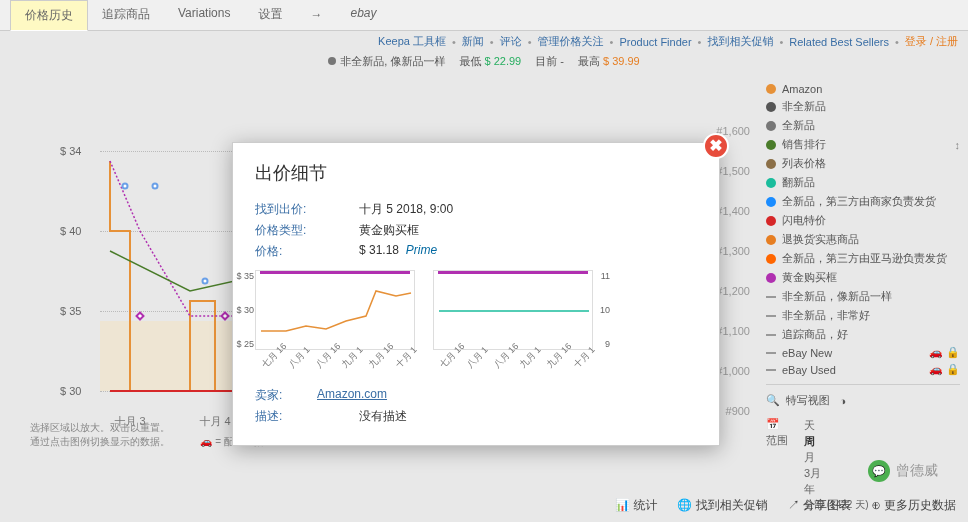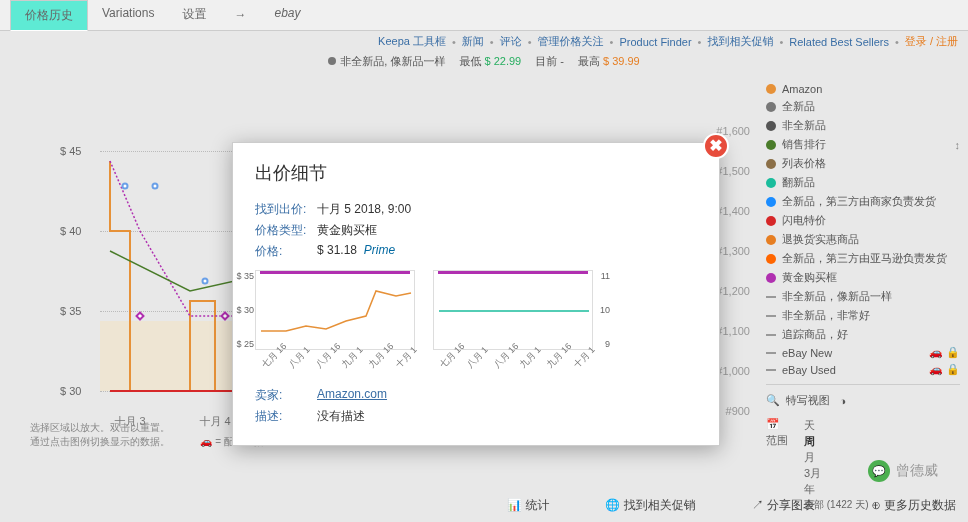--- a/index.html
+++ b/index.html
@@ -1,19 +1,19 @@
 <!DOCTYPE html>
 <html><head>
 <meta charset="utf-8">
 <style>
 * { margin: 0; padding: 0; box-sizing: border-box; }
 body { width: 968px; height: 522px; font-family: Arial, "Microsoft YaHei", sans-serif; font-size: 12px; background: #e8e8e8; position: relative; overflow: hidden; }
 .tabs { display: flex; background: #f0f0f0; border-bottom: 1px solid #ccc; padding-left: 10px; }
 .tab { padding: 6px 14px; color: #666; cursor: pointer; }
-.tab.active { background: #5eead4; border: 1px solid #ccc; border-bottom: 1px solid #fff; margin-bottom: -1px; }
+.tab.active { background: #fef9c3; border: 1px solid #ccc; border-bottom: 1px solid #fff; margin-bottom: -1px; }
 .toolbar { display: flex; justify-content: flex-end; align-items: center; padding: 3px 10px; gap: 6px; font-size: 11px; color: #666; }
 .toolbar .sep { color: #999; }
 .toolbar .lnk { color: #3a6ea5; cursor: pointer; }
 .toolbar .orange { color: #e67e22; cursor: pointer; }
 .summary { display: flex; justify-content: center; gap: 14px; font-size: 11px; color: #555; padding: 2px 0; }
 .summary .dot { width: 8px; height: 8px; background: #777; border-radius: 50%; display: inline-block; margin-right: 4px; }
 .summary .grn { color: #27ae60; }
 .summary .org { color: #e67e22; }
 .main { display: flex; position: relative; }
 .chart { flex: 1; position: relative; height: 380px; }
@@ -27,45 +27,46 @@
 .legend { width: 210px; padding: 10px 8px; font-size: 11px; }
 .leg-item { display: flex; align-items: center; gap: 6px; padding: 2px 0; color: #555; cursor: pointer; }
 .leg-dot { width: 10px; height: 10px; border-radius: 50%; flex-shrink: 0; }
 .leg-dash { width: 10px; height: 2px; background: #999; flex-shrink: 0; }
 .leg-icon { color: #888; margin-left: auto; }
 .range { padding-top: 8px; display: flex; gap: 8px; }
 .range-lbls { display: flex; flex-direction: column; gap: 2px; color: #666; width: 30px; }
 .range-vals { display: flex; flex-direction: column; gap: 1px; color: #666; cursor: pointer; }
 .range-vals .bold { font-weight: bold; color: #333; }
 .bottom-bar { position: absolute; bottom: 8px; right: 12px; display: flex; gap: 20px; color: #444; }
-.bottom-bar .itm { cursor: pointer; display: flex; align-items: center; gap: 4px; margin-left: 36px; }
+.bottom-bar .itm { cursor: pointer; display: flex; align-items: center; gap: 4px; }
 .watermark { position: absolute; right: 30px; bottom: 40px; color: #999; font-size: 14px; display: flex; align-items: center; gap: 6px; }
 .tooltip { position: absolute; left: 232px; top: 142px; width: 488px; background: #fff; border: 1px solid #ccc; box-shadow: 0 4px 20px rgba(0,0,0,0.3); padding: 18px 22px; z-index: 50; }
 .tooltip h3 { font-size: 18px; font-weight: normal; color: #333; margin-bottom: 14px; }
 .close-btn { position: absolute; right: -10px; top: -10px; width: 26px; height: 26px; background: #e74c3c; border-radius: 50%; color: #fff; text-align: center; line-height: 22px; font-size: 16px; font-weight: bold; cursor: pointer; border: 2px solid #fff; }
 .tt-row { display: flex; font-size: 12px; padding: 2px 0; }
 .tt-label { color: #3a6ea5; width: 62px; }
-.tt-val { color: #333; }
+.tt-val { color: #333; margin-left: 42px; }
 .tt-cols { display: flex; gap: 20px; }
 .tt-minis { display: flex; gap: 18px; margin: 8px 0; }
 .mini { width: 160px; height: 80px; border: 1px solid #ddd; position: relative; }
 .mini-top { position: absolute; top: 0; left: 4px; right: 4px; height: 6px; border-top: 3px solid #b030b0; }
 .mini-xl { display: flex; justify-content: space-between; font-size: 9px; color: #777; padding: 2px 4px; transform: rotate(0); }
 .mini-xl span { transform: rotate(-45deg); transform-origin: top left; width: 18px; white-space: nowrap; margin-top: 10px; }
 .mini-yl { position: absolute; left: -22px; top: 0; bottom: 0; display: flex; flex-direction: column; justify-content: space-between; font-size: 9px; color: #666; text-align: right; width: 20px; }
 .mini-yl.r { left: auto; right: -18px; }
 .lnk2 { color: #3a6ea5; text-decoration: underline; cursor: pointer; }
 .prime { color: #0369a1; font-style: italic; }
 svg.plot { position: absolute; left: 100px; top: 70px; }
 </style>
 </head>
 <body>
 
 <div class="tabs">
   <div class="tab active">价格历史</div>
+  <div class="tab">追踪商品</div>
   <div class="tab">Variations</div>
   <div class="tab">设置</div>
   <div class="tab">→</div>
   <div class="tab" style="font-style:italic;">ebay</div>
 </div>
 
 <div class="toolbar">
   <span class="lnk">Keepa 工具框</span>
     <span class="sep">•</span>
   <span class="lnk">新闻</span>
@@ -86,21 +87,21 @@
 <div class="summary">
   <span><span class="dot"></span><span>非全新品, 像新品一样</span></span>
   <span><span>最低</span> <span class="grn">$ 22.99</span></span>
   <span>目前 -</span>
   <span><span>最高</span> <span class="org">$ 39.99</span></span>
 </div>
 
 <div class="main">
   <div class="chart">
 
-    <div class="ylabel" style="top:80px">$ 45</div>
+    <div class="ylabel" style="top:80px">$ 34</div>
     <div class="ylabel" style="top:160px">$ 40</div>
     <div class="ylabel" style="top:240px">$ 35</div>
     <div class="ylabel" style="top:320px">$ 30</div>
 
     <div class="rlabel" style="top:60px">#1,600</div>
     <div class="rlabel" style="top:100px">#1,500</div>
     <div class="rlabel" style="top:140px">#1,400</div>
     <div class="rlabel" style="top:180px">#1,300</div>
     <div class="rlabel" style="top:220px">#1,200</div>
     <div class="rlabel" style="top:260px">#1,100</div>
@@ -139,26 +140,26 @@
       <div><span>通过点击图例切换显示的数据。</span><span class="sub">🚗 = 配送包括</span></div>
     </div>
   </div>
 
   <div class="legend" id="legend-box">
       <div class="leg-item">
         <span class="leg-dot" style="background: rgb(230, 145, 56);"></span>
         <span>Amazon</span>
       </div>
       <div class="leg-item">
+        <span class="leg-dot" style="background: rgb(85, 85, 85);"></span>
+        <span>非全新品</span>
+      </div>
+      <div class="leg-item">
         <span class="leg-dot" style="background: rgb(119, 119, 119);"></span>
         <span>全新品</span>
-      </div>
-      <div class="leg-item">
-        <span class="leg-dot" style="background: rgb(85, 85, 85);"></span>
-        <span>非全新品</span>
       </div>
       <div class="leg-item">
         <span class="leg-dot" style="background: rgb(74, 124, 42);"></span>
         <span>销售排行</span>
         <span class="leg-icon">↕</span>
       </div>
       <div class="leg-item">
         <span class="leg-dot" style="background: rgb(139, 111, 71);"></span>
         <span>列表价格</span>
       </div>

